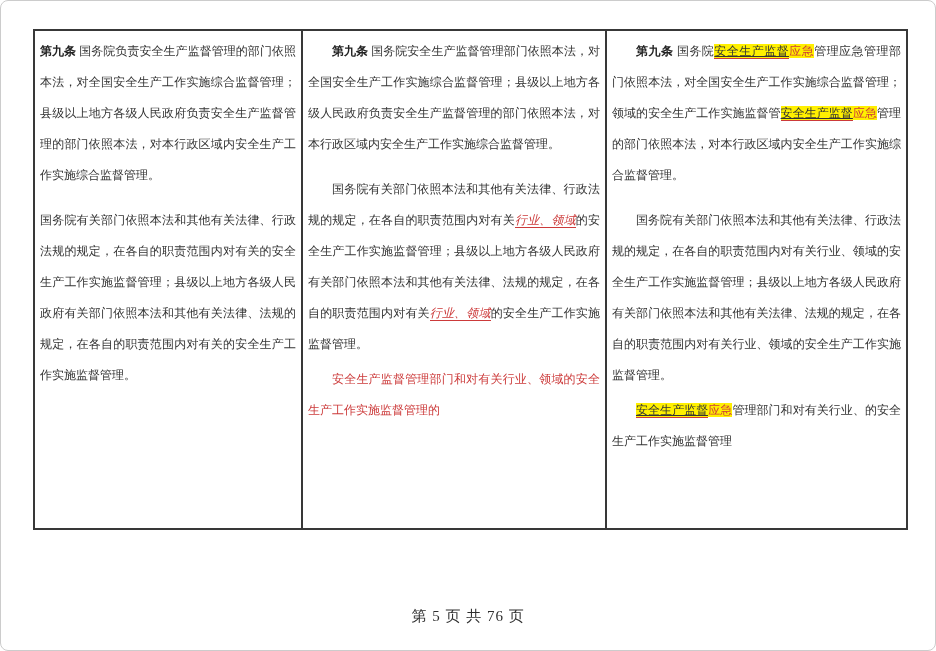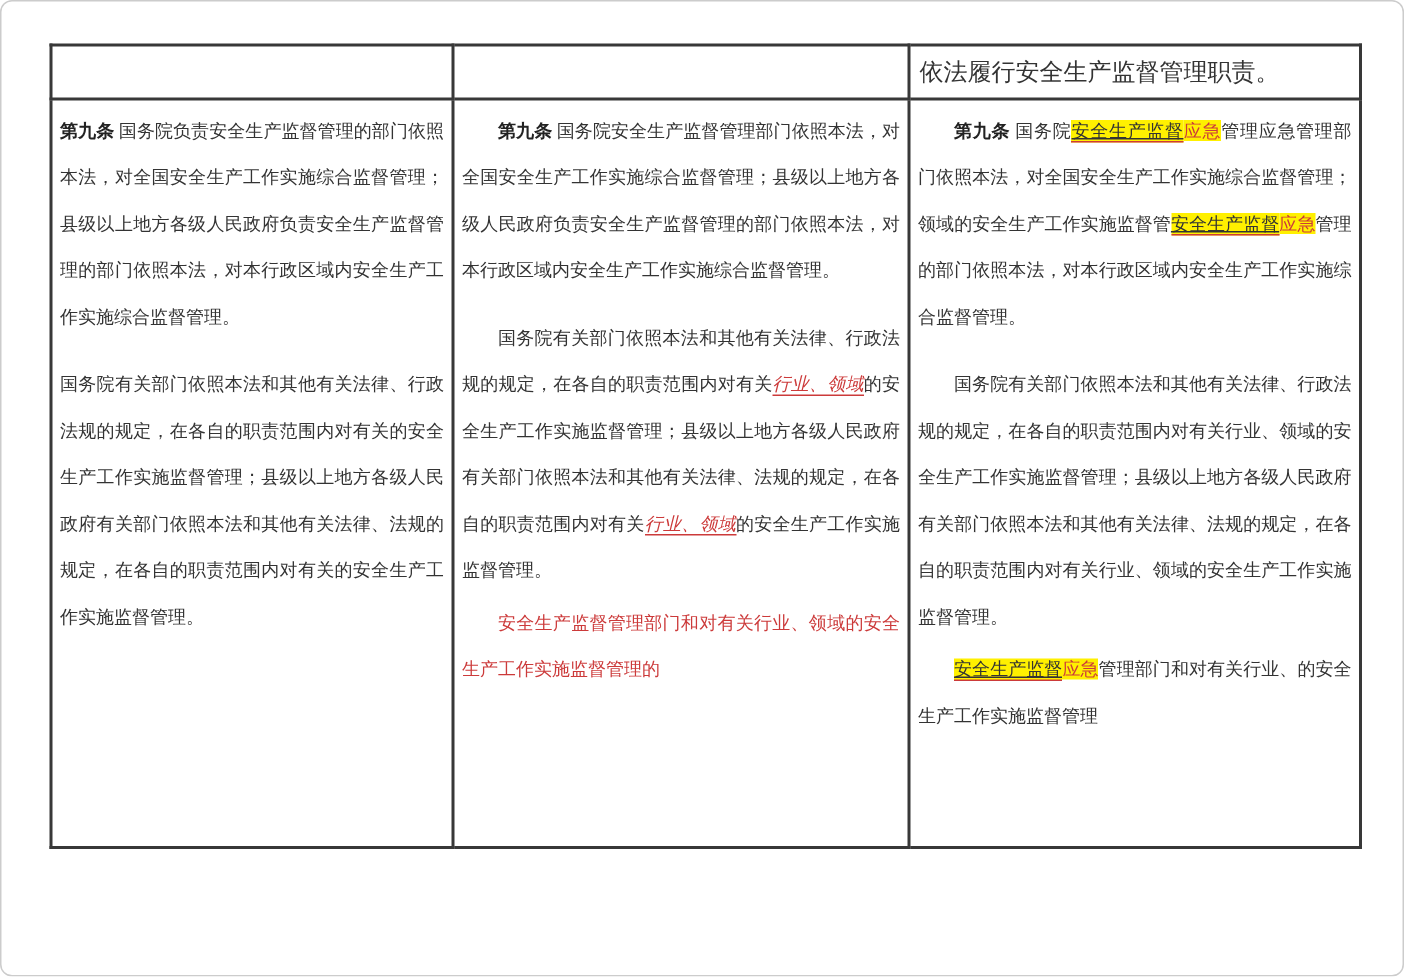--- a/index.html
+++ b/index.html
@@ -72,27 +72,20 @@
 
 <div class="page">
 
   <table class="cmp">
     <colgroup>
       <col style="width:268px">
       <col style="width:304px">
       <col style="width:301px">
     </colgroup>
     <tbody>
-        <tr class="row-top">
-      <td></td>
-      <td></td>
-      <td>
-        <div class="top-text"><span>依法履行安全生产监督管理职责。</span></div>
-      </td>
-    </tr>
     <tr class="row-main">
       <td>
         <div class="cell-body">
           <p><span class="seg-bold">第九条</span><span> 国务院负责安全生产监督管理的部门依照本法，对全国安全生产工作实施综合监督管理；县级以上地方各级人民政府负责安全生产监督管理的部门依照本法，对本行政区域内安全生产工作实施综合监督管理。</span></p>
           <p class="gap"><span>国务院有关部门依照本法和其他有关法律、行政法规的规定，在各自的职责范围内对有关的安全生产工作实施监督管理；县级以上地方各级人民政府有关部门依照本法和其他有关法律、法规的规定，在各自的职责范围内对有关的安全生产工作实施监督管理。</span></p>
         </div>
       </td>
       <td>
         <div class="cell-body">
           <p class="indent"><span class="seg-bold">第九条</span><span> 国务院安全生产监督管理部门依照本法，对全国安全生产工作实施综合监督管理；县级以上地方各级人民政府负责安全生产监督管理的部门依照本法，对本行政区域内安全生产工作实施综合监督管理。</span></p>
@@ -104,14 +97,15 @@
         <div class="cell-body">
           <p class="indent"><span class="seg-bold">第九条</span><span> 国务院</span><span class="seg-hl-del">安全生产监督</span><span class="seg-hl-ins">应急</span><span>管理应急管理部门依照本法，对全国安全生产工作实施综合监督管理；领域的安全生产工作实施监督管</span><span class="seg-hl-del">安全生产监督</span><span class="seg-hl-ins">应急</span><span>管理的部门依照本法，对本行政区域内安全生产工作实施综合监督管理。</span></p>
           <p class="indent gap"><span>国务院有关部门依照本法和其他有关法律、行政法规的规定，在各自的职责范围内对有关行业、领域的安全生产工作实施监督管理；县级以上地方各级人民政府有关部门依照本法和其他有关法律、法规的规定，在各自的职责范围内对有关行业、领域的安全生产工作实施监督管理。</span></p>
           <p class="indent gap-sm"><span class="seg-hl-del">安全生产监督</span><span class="seg-hl-ins">应急</span><span>管理部门和对有关行业、的安全生产工作实施监督管理</span></p>
         </div>
       </td>
     </tr>
   </tbody>
     </table>
 
+  <div class="footer">第 5 页 共 76 页</div>
 
 </div>
 
 </body></html>

